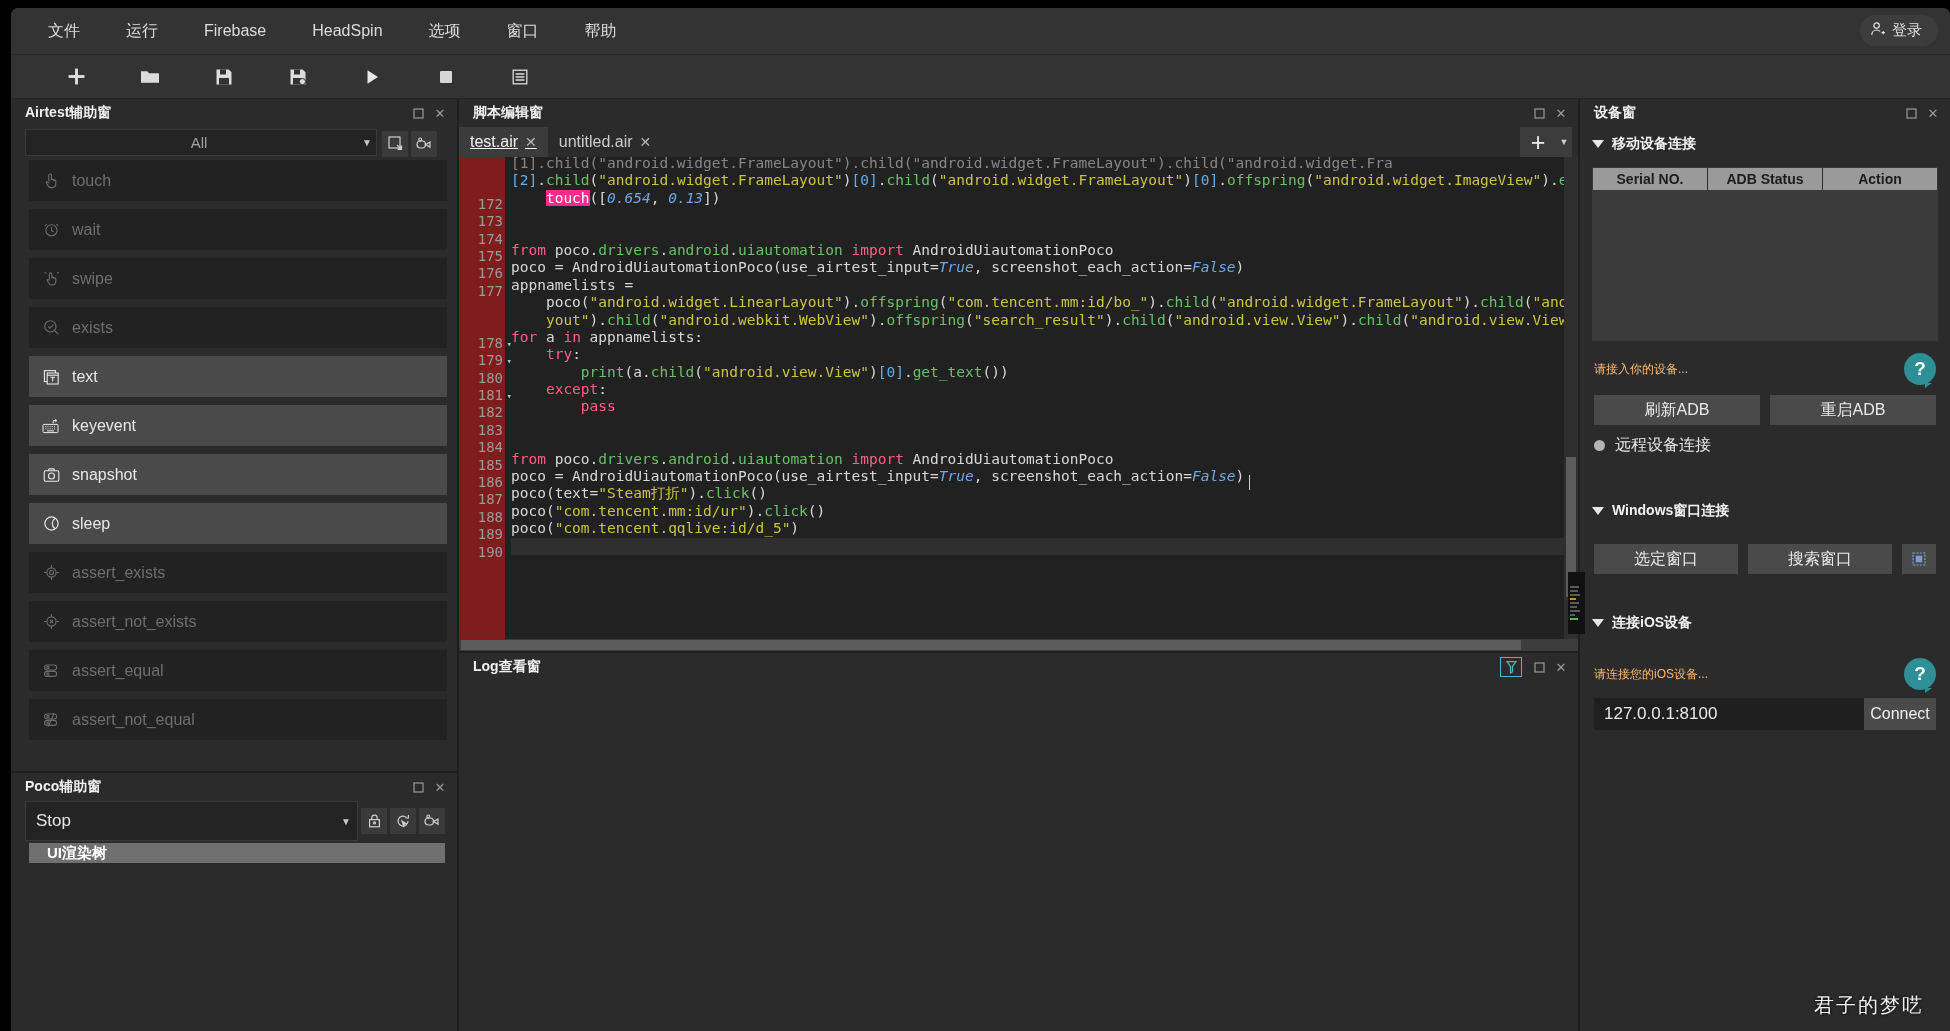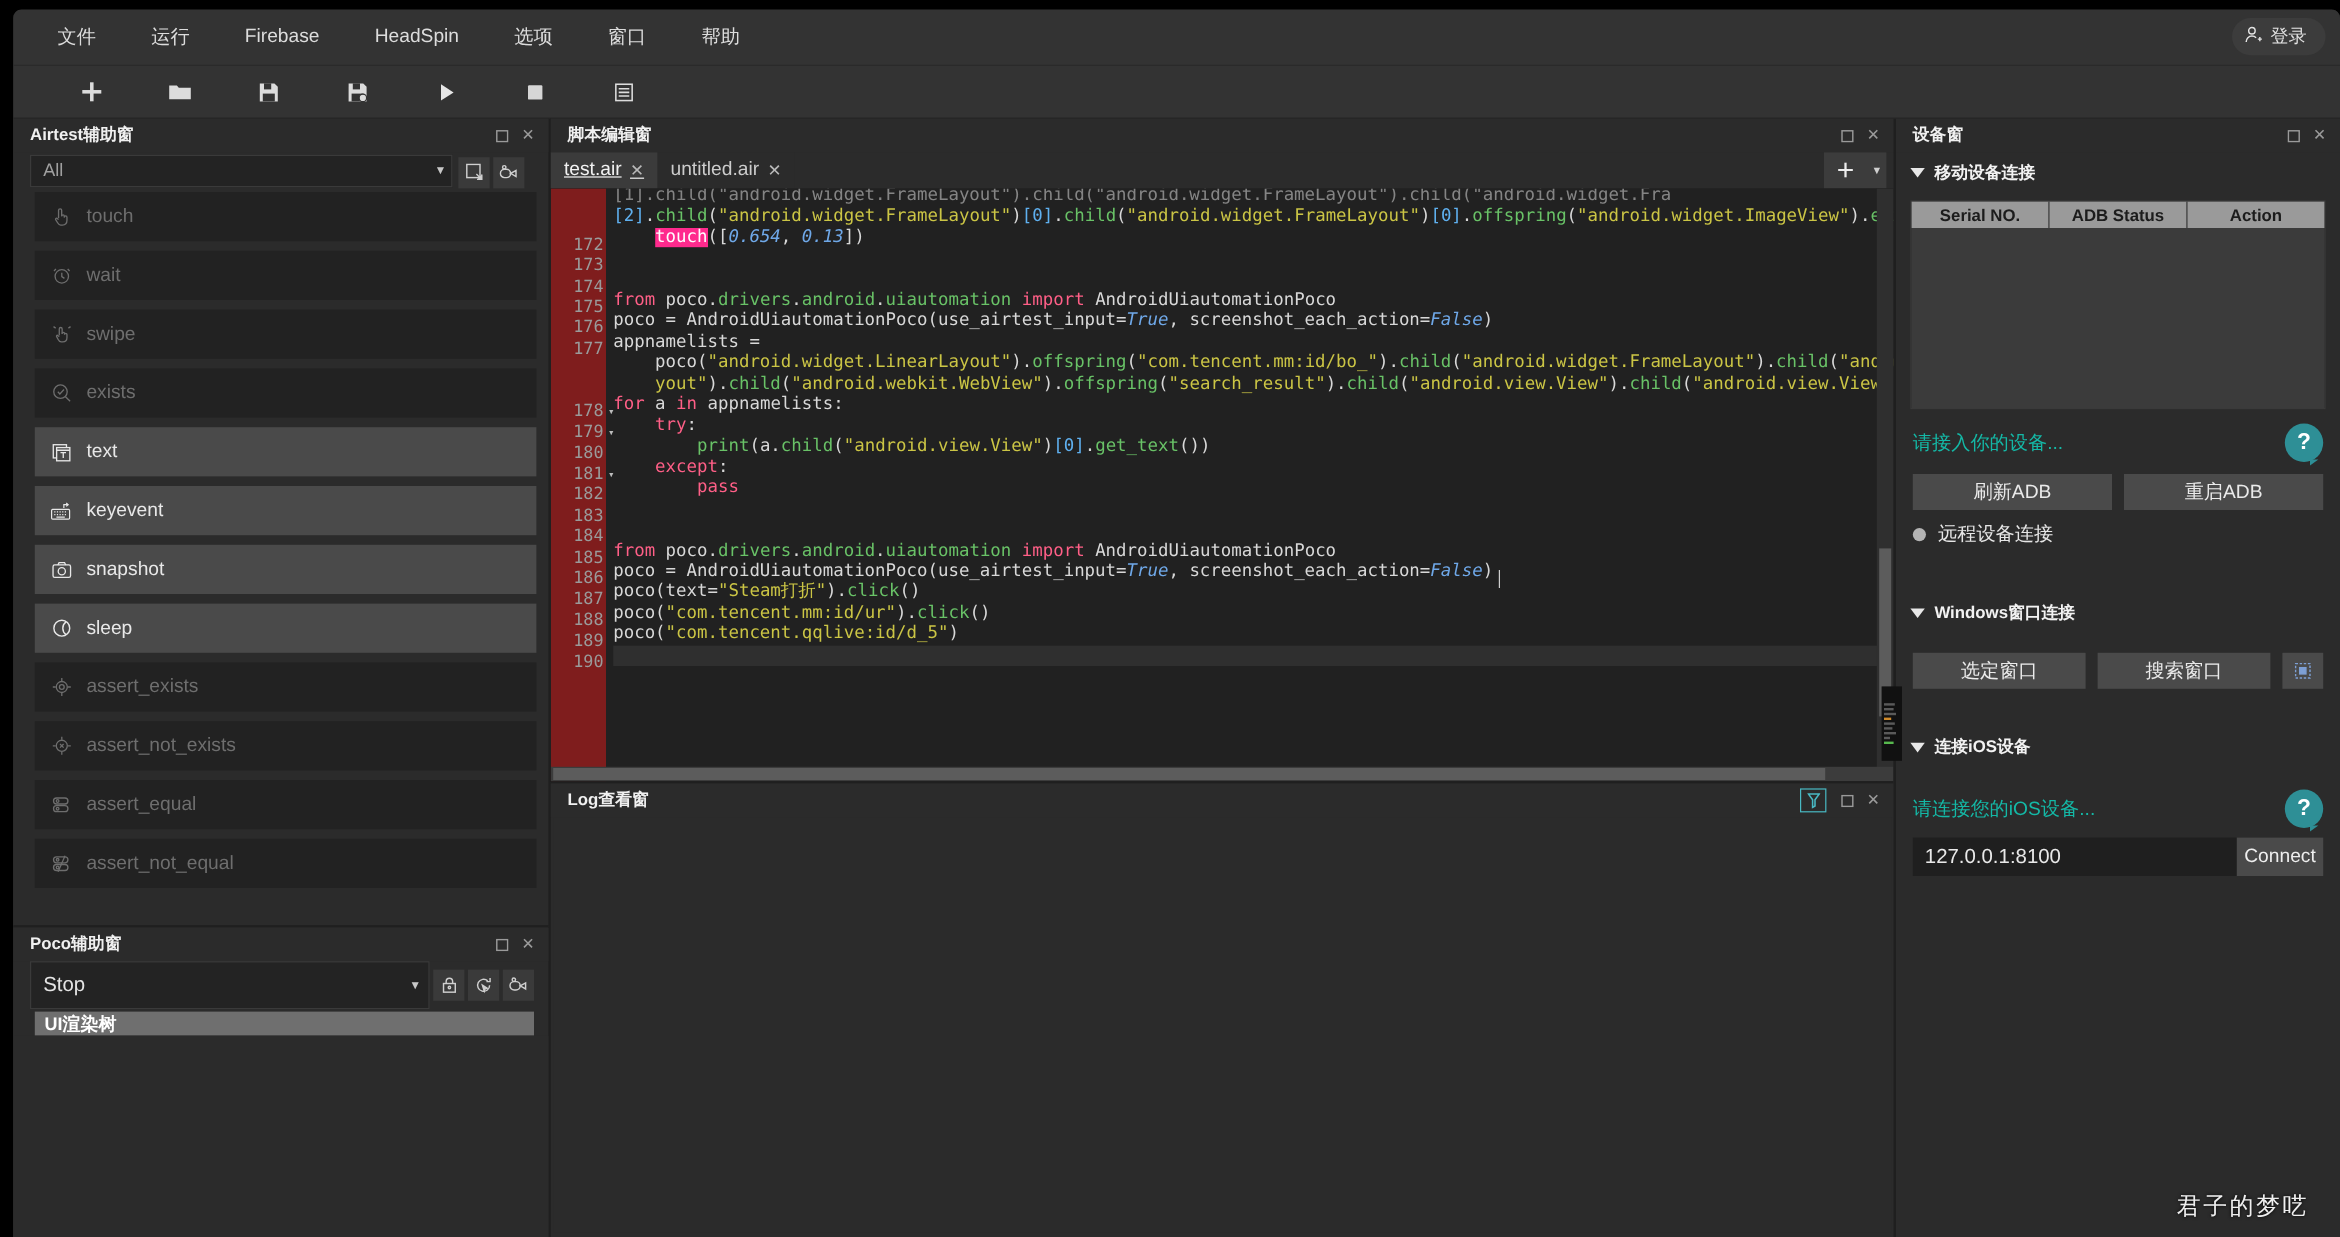--- a/index.html
+++ b/index.html
@@ -76,21 +76,21 @@
     color: #9a9a9a; font-size: 13px; cursor: pointer;
   }
 
   
   .leftcol {
     width: 448px; flex: 0 0 448px;
     display: flex; flex-direction: column;
     background: #2b2b2b;
     border-right: 2px solid #1f1f1f;
   }
-  .airtest-pane { display: flex; flex-direction: column; flex: 0 0 672px; min-height:0; }
+  .airtest-pane { display: flex; flex-direction: column; flex: 0 0 672px; min-height:0;text-align:center; }
   .combo {
     margin: 2px 2px 4px 14px;
     height: 27px;
     background: #232323;
     border: 1px solid #3a3a3a;
     display: flex; align-items: center;
     padding: 0 4px 0 10px;
     color: #a0a0a0; font-size: 15px;
     cursor: pointer;
     width: 352px;
@@ -135,21 +135,21 @@
     margin: 6px 12px 0 18px; height: 26px;
     background: #333333;
     display: flex; align-items: center; gap: 9px;
     padding-left: 10px;
   }
   .search-row .ph { color: #a8a8a8; font-size: 15px; }
   .tree-row {
     margin: 2px 12px 0 18px; height: 20px;
     background: #6f6f6f; color: #fff;
     font-size: 15px; font-weight: bold;
-    display: flex; align-items: center; padding-left: 8px;
+    display: flex; align-items: center; padding-left: 18px;
     cursor: pointer;
   }
   .tree-area { flex: 1; background: #2b2b2b; }
 
   
   .centercol { flex: 1; display: flex; flex-direction: column; min-width: 0; background:#2b2b2b; }
   .editor-pane { flex: 0 0 552px; display: flex; flex-direction: column; min-height: 0; }
   .tabbar {
     height: 30px; flex: 0 0 30px;
     background: #2b2b2b;
@@ -242,21 +242,21 @@
   .dev-thead { display: flex; height: 22px; }
   .dev-th {
     flex: 1; background: #9a9a9a; color: #1c1c1c;
     font-size: 14px; font-weight: bold;
     display:flex; align-items:center; justify-content:center;
     border-right: 1px solid #2b2b2b;
   }
   .dev-th:last-child { border-right: none; }
   .dev-tbody { height: 150px; background: #3b3b3b; }
   .hint-row { display: flex; align-items: center; padding: 12px 14px 0 14px; }
-  .hint-row .txt { flex: 1; color: #14b8a6; font-size: 16px; }
+  .hint-row .txt { flex: 1; color: #fdba74; font-size: 12px; }
   .help-badge {
     width: 32px; height: 32px; border-radius: 50%;
     background: #2e8f96; color: #fff; font-size: 19px; font-weight: bold;
     display:flex; align-items:center; justify-content:center;
     cursor: pointer; position: relative;
   }
   .help-badge::after{
     content:""; position:absolute; right:4px; bottom:-3px;
     width:0;height:0;border-left:7px solid #2e8f96;border-bottom:5px solid transparent;
   }

